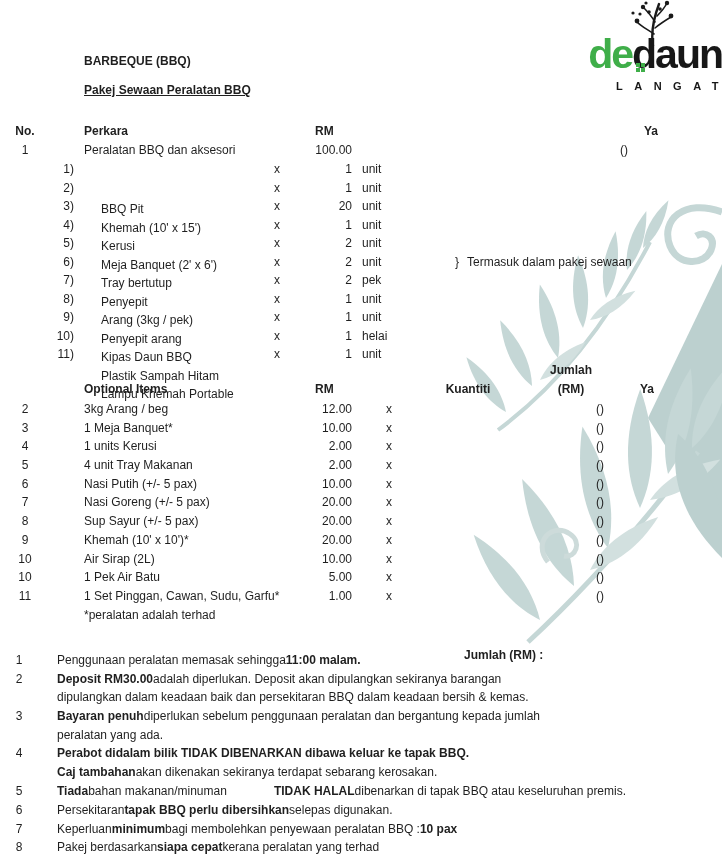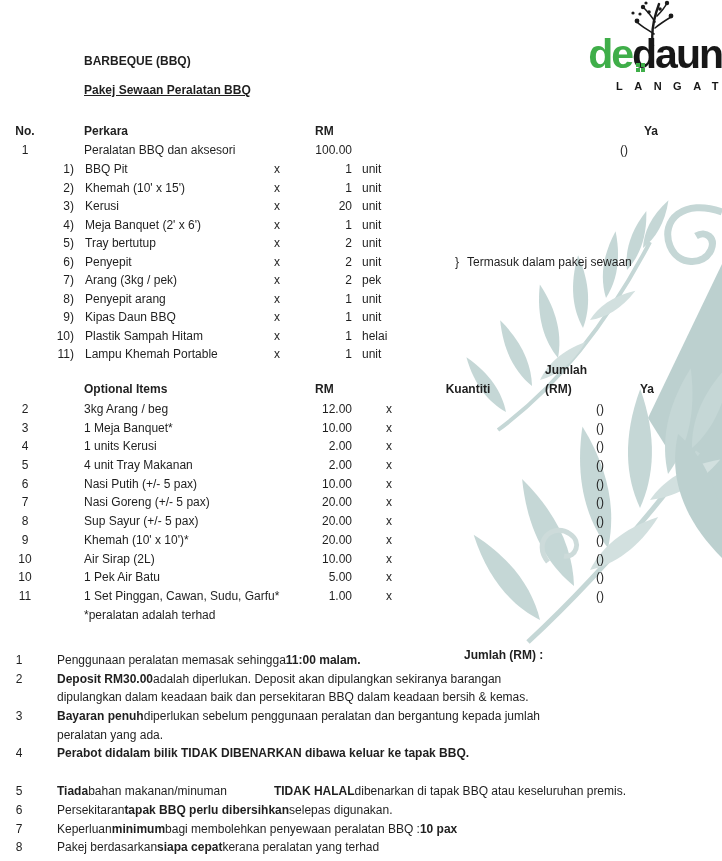--- a/index.html
+++ b/index.html
@@ -11,32 +11,32 @@
   .b{font-weight:bold;}
   .layer{position:absolute;inset:0;}
   #content{z-index:2;}
   #watermark{z-index:1;}
   .r{position:absolute;left:0;width:722px;height:19px;line-height:19px;white-space:nowrap;}
   .r span{position:absolute;display:inline-block;}
   
   .c-no{left:10px;width:30px;text-align:center;}
   .c-item{left:57px;padding-left:27px;}
   .c-sn{left:47px;width:27px;text-align:right;}
-  .c-sname{left:85px;}
+  .c-sname{left:101px;margin-top:40px;}
   .c-x1{left:270px;width:14px;text-align:center;}
   .c-qty{left:305px;width:47px;text-align:right;}
   .c-unit{left:362px;}
   .c-rmv{left:300px;width:52px;text-align:right;}
   .c-rmh{left:315px;}
   .c-brace{left:455px;}
   .c-note{left:467px;}
   
   .c-x2{left:382px;width:14px;text-align:center;}
   .c-kuant{left:436px;width:64px;text-align:center;}
-  .c-jrm{left:545px;width:52px;text-align:left;}
+  .c-jrm{left:545px;width:52px;text-align:center;}
   .c-ya1{left:634px;width:34px;text-align:center;}
   .c-ya2{left:630px;width:34px;text-align:center;}
   .ya-box{display:flex;justify-content:space-between;}
   .ya1{left:620px;width:62px;}
   .ya2{left:596px;width:74px;}
   .c-total{left:464px;margin-top:40px;}
   
   .t-no{left:8px;width:22px;text-align:center;}
   .t-text{left:57px;}
   .underline{text-decoration:underline;}
@@ -359,20 +359,24 @@
       <span class="t-text"><span style="position: static; font-weight: bold;">Bayaran penuh</span><span style="position: static;"> diperlukan sebelum penggunaan peralatan dan bergantung kepada jumlah</span></span>
     </div>
   <div class="r" style="top:726px">
       <span class="t-no"></span>
       <span class="t-text"><span style="position: static;">peralatan yang ada.</span></span>
     </div>
   <div class="r" style="top:744px">
       <span class="t-no">4</span>
       <span class="t-text"><span style="position: static; font-weight: bold;">Perabot didalam bilik TIDAK DIBENARKAN dibawa keluar ke tapak BBQ.</span></span>
     </div>
+  <div class="r" style="top:763px">
+      <span class="t-no"></span>
+      <span class="t-text"><span style="position: static; font-weight: bold;">Caj tambahan</span><span style="position: static;"> akan dikenakan sekiranya terdapat sebarang kerosakan.</span></span>
+    </div>
   <div class="r" style="top:782px">
       <span class="t-no">5</span>
       <span class="t-text"><span style="position: static; font-weight: bold;">Tiada</span><span style="position: static;"> bahan makanan/minuman </span><span style="position: static; font-weight: bold; padding-left: 47px;">TIDAK HALAL</span><span style="position: static;"> dibenarkan di tapak BBQ atau keseluruhan premis.</span></span>
     </div>
   <div class="r" style="top:801px">
       <span class="t-no">6</span>
       <span class="t-text"><span style="position: static;">Persekitaran </span><span style="position: static; font-weight: bold;">tapak BBQ perlu dibersihkan</span><span style="position: static;"> selepas digunakan.</span></span>
     </div>
   <div class="r" style="top:820px">
       <span class="t-no">7</span>

